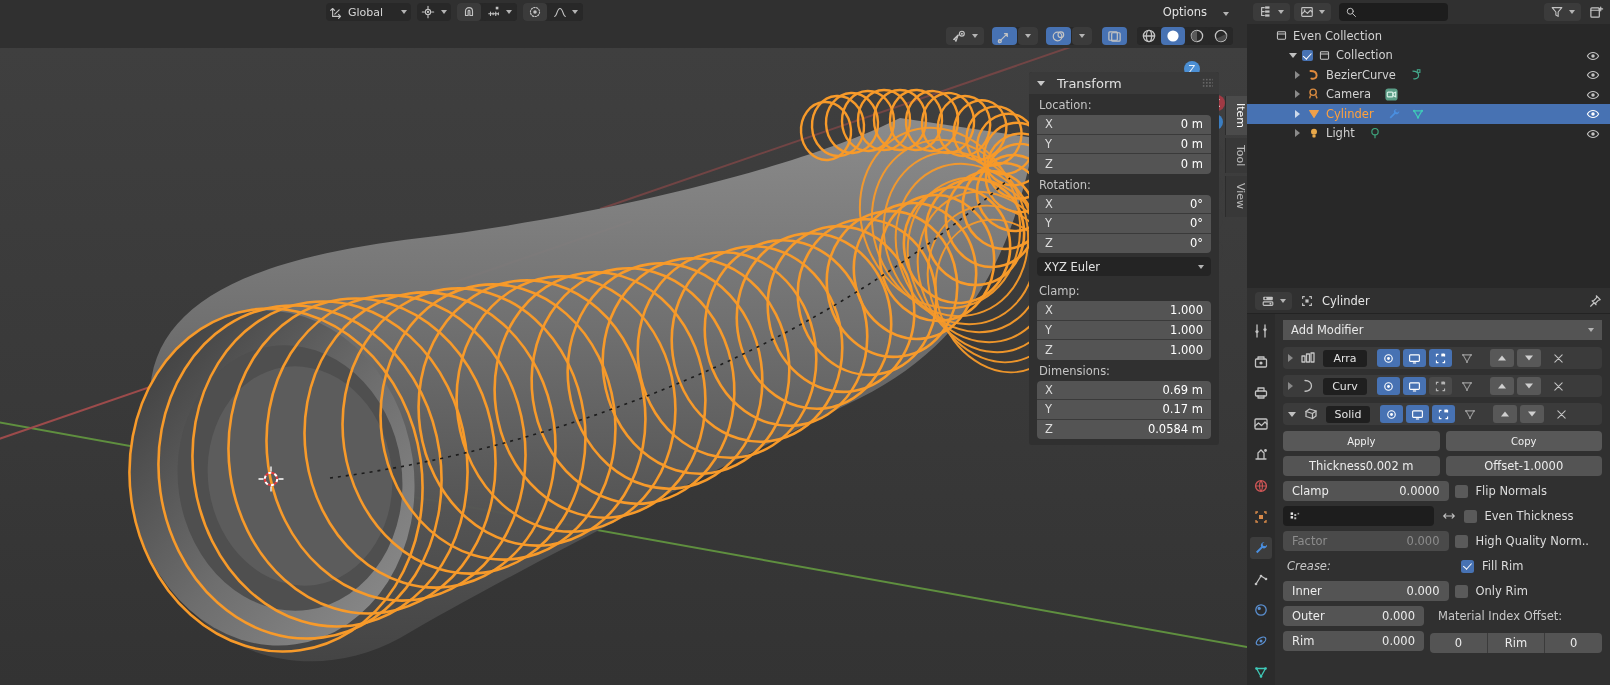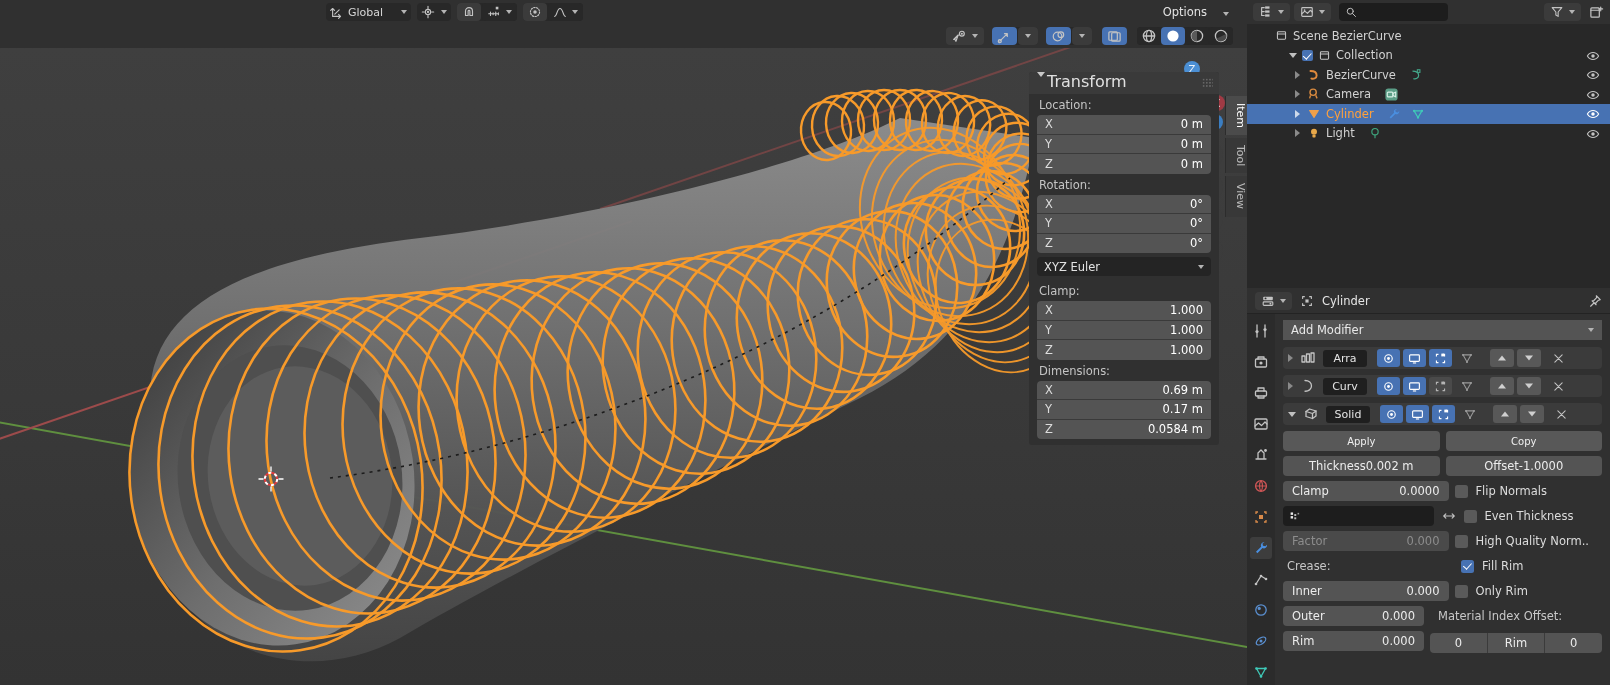--- a/index.html
+++ b/index.html
@@ -70,22 +70,22 @@
     background: rgba(60,60,60,0.55);
     display: flex; align-items: center; justify-content: center;
   }
 
   
   .npanel {
     position: absolute; right: 28px; top: 24px; width: 190px;
     background: #303030; border-radius: 3px; padding-bottom: 6px; z-index: 30;
   }
   .np-head {
-    display: flex; gap: 2px; height: 22px; padding: 0 8px;
-    color: #e0e0e0; font-size: 16px; background: #3a3a3a; border-radius: 3px 3px 0 0;
+    display: flex; align-items: center; gap: 12px; height: 22px; padding: 0 8px;
+    color: #e0e0e0; font-size: 13px; background: #3a3a3a; border-radius: 3px 3px 0 0;
     position: relative;
   }
   .tri-d { width: 0;height:0;border-left:4px solid transparent;border-right:4px solid transparent;border-top:5px solid #c8c8c8; }
   .grip { position:absolute; right:6px; top:6px; width:11px; height:9px;
     background-image: radial-gradient(#6a6a6a 40%, transparent 41%);
     background-size: 3.2px 3.2px; opacity:.9; }
   .np-sec { color: #c4c4c4; font-size: 11.5px; padding: 4px 0 3px 10px; }
   .np-rows { margin: 0 8px; border-radius: 4px; overflow: hidden; background: #252525; }
   .np-row {
     display: flex; align-items: center; justify-content: space-between;
@@ -197,21 +197,21 @@
   }
   .lbl-sec { font-size: 11.5px; color: #c8c8c8; padding: 3px 2px 3px 4px; }
   .matrow { display:flex; gap: 0; margin-top: 2px; }
   .matcell {
     height: 20px; background: #545454; display:flex; align-items:center;
     justify-content:center; font-size: 11.5px; color: #ececec; flex:1;
     border-right: 1px solid #3b3b3b;
   }
   .matcell:first-child { border-radius: 4px 0 0 4px; }
   .matcell:last-child { border-radius: 0 4px 4px 0; border-right: none; }
-  .colL { width: 172px; }
+  .colL { width: 172px; font-style: italic; }
   .colR { width: 172px; }
 </style>
 </head>
 <body>
 
 <div class="app">
 
   <div class="topbar">
     <div style="position:absolute;left:326px;display:flex;align-items:center;gap:6px;">
       <div class="tb-group" style="padding:0 4px;gap:4px;">
@@ -627,21 +627,21 @@
   <div class="outliner">
     <div class="out-rows">
 
       <div class="out-row" style="padding-left:28px;">
         <span>
           <svg class="i" width="13" height="13" viewBox="0 0 16 16">
               <rect class="ico" x="3" y="3.5" width="10" height="9" rx="1"></rect>
               <path class="ico" d="M3 6.2h10"></path>
             </svg>
         </span>
-        <span>Scene BezierCurve</span>
+        <span>Even Collection</span>
       </div>
 
       <div class="out-row" style="padding-left:42px;">
         <span class="tri-dn"></span>
         <span class="chk"></span>
         <span>
           <svg class="i" width="13" height="13" viewBox="0 0 16 16">
               <rect class="ico" x="3" y="3.5" width="10" height="9" rx="1"></rect>
               <path class="ico" d="M3 6.2h10"></path>
             </svg>

